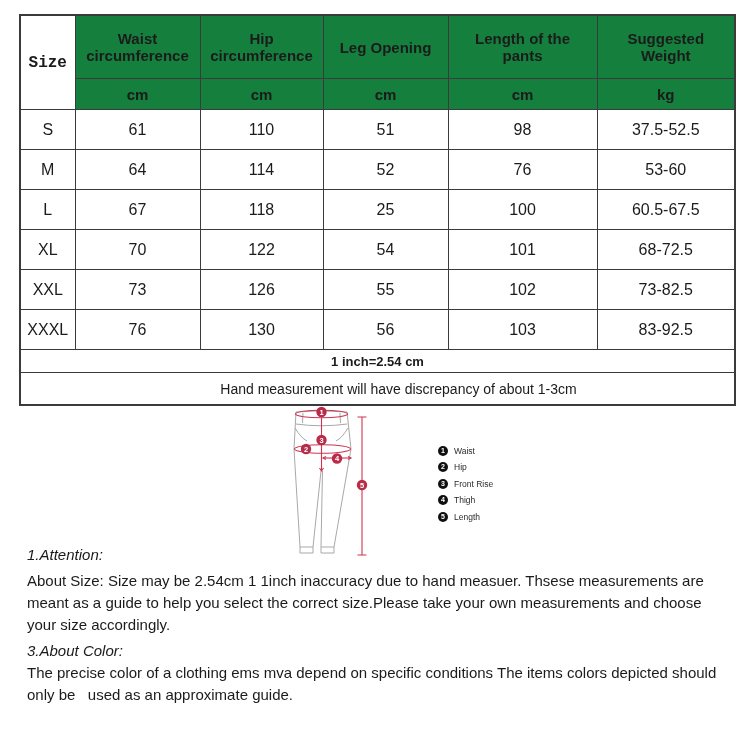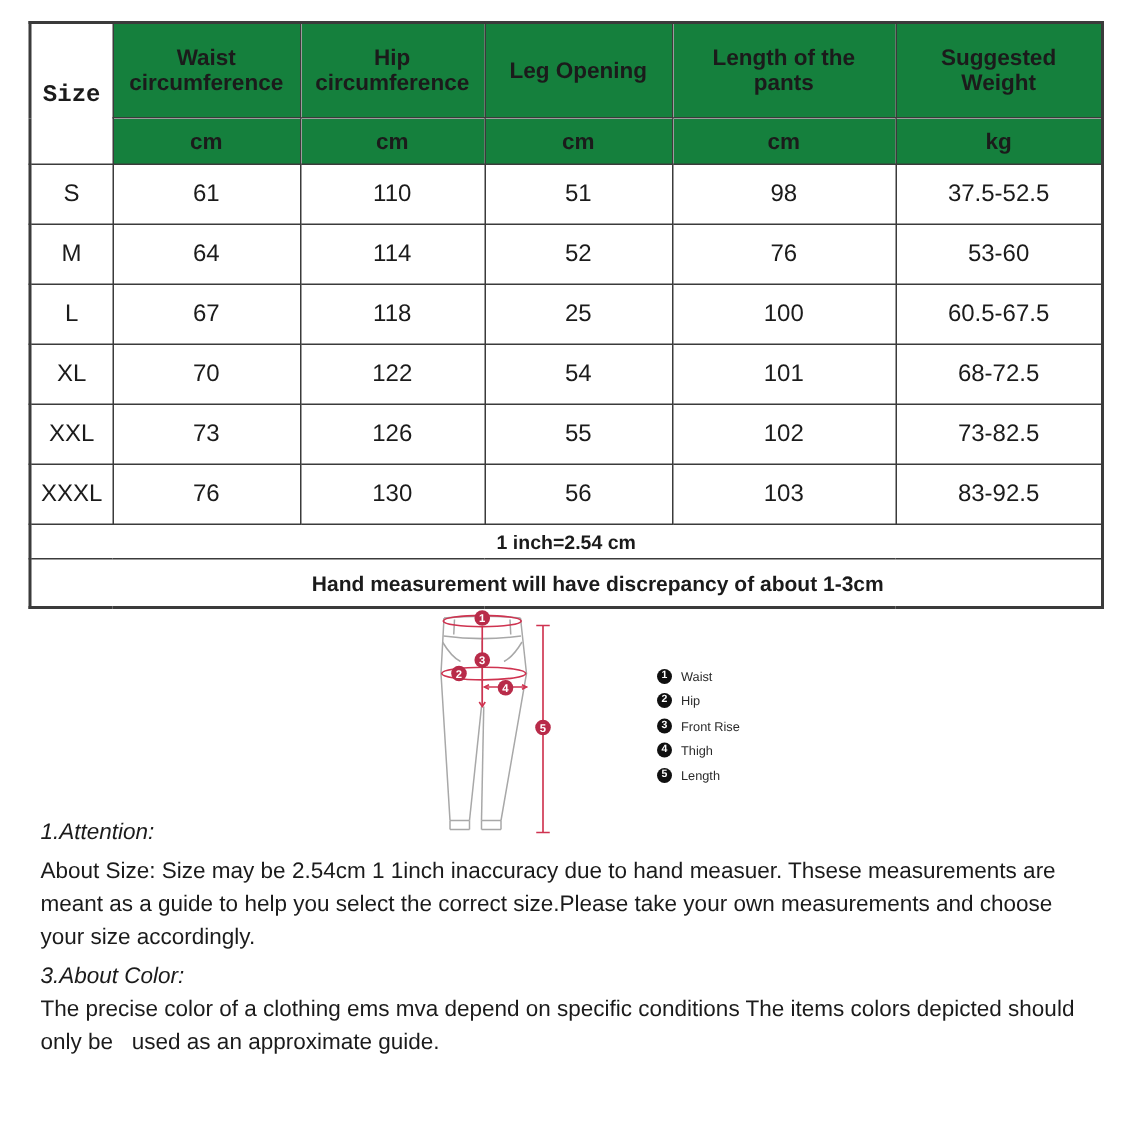--- a/index.html
+++ b/index.html
@@ -17,21 +17,21 @@
   .chart-table th,.chart-table td{
     border:1px solid #3b3b3b;text-align:center;vertical-align:middle;
     font-size:15px;padding:2px 6px;overflow:hidden;
   }
   .chart-table th{font-weight:bold;background:#15803d;}
   .chart-table th.size-head{background:#ffffff;font-size:16px;font-family:Liberation Mono, monospace;}
   .hdr-row th{height:58px;}
   .unit-row th{height:26px;}
   .data-row td{height:35px;font-size:16px;}
   .note-row-1 td{height:18px;font-size:13px;font-weight:bold;}
-  .note-row-2 td{height:27px;font-size:14px;font-weight:bold;padding-left:48px;}
+  .note-row-2 td{height:27px;font-size:14px;font-weight:normal;padding-left:48px;}
   
   .pants-svg{position:absolute;left:283px;top:400px;width:95px;height:160px;}
   .legend{position:absolute;left:438px;top:445px;}
   .legend-item{display:flex;align-items:center;height:11px;margin-bottom:5.6px;}
   .legend-dot{
     width:10px;height:10px;border-radius:50%;background:#101010;color:#fff;
     font-size:7px;line-height:10px;text-align:center;font-weight:bold;flex:0 0 10px;
   }
   .legend-label{font-size:8.5px;color:#2a2a2a;margin-left:6px;white-space:nowrap;}
   

